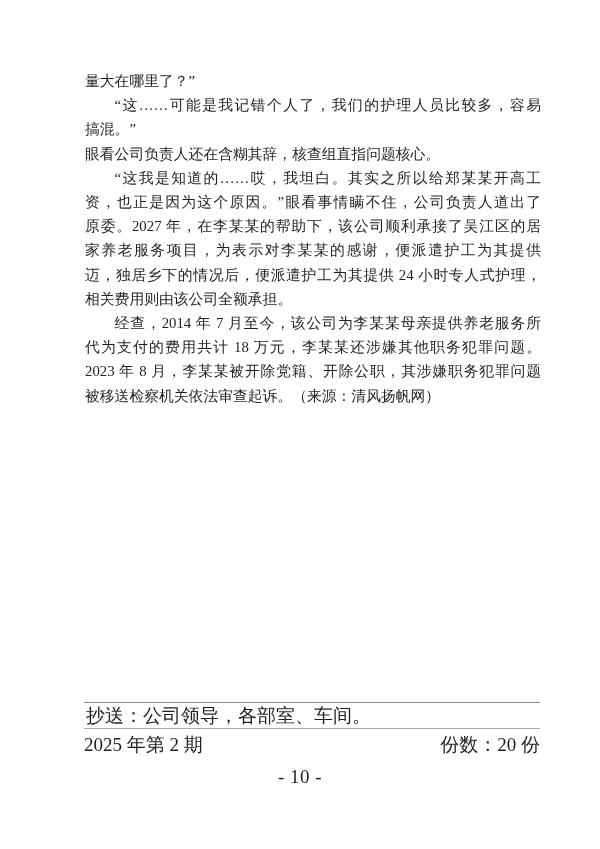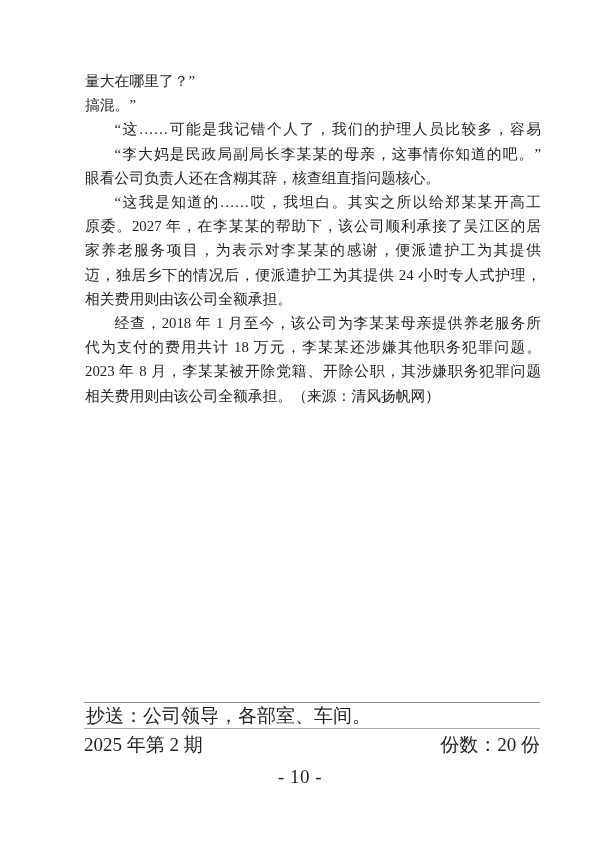--- a/index.html
+++ b/index.html
@@ -72,33 +72,33 @@
     letter-spacing: 0.5px;
   }
 </style>
 </head>
 <body>
 
 <div class="page">
 
   <div class="body-text">
       <div class="line">量大在哪里了？”</div>
+      <div class="line indent fill">“这……可能是我记错个人了，我们的护理人员比较多，容易</div>
       <div class="line">搞混。”</div>
-      <div class="line indent fill">“这……可能是我记错个人了，我们的护理人员比较多，容易</div>
-      <div class="line indent fill">“李大妈是民政局副局长李某某的母亲，这事情你知道的吧。”</div>
       <div class="line">眼看公司负责人还在含糊其辞，核查组直指问题核心。</div>
       <div class="line indent fill">“这我是知道的……哎，我坦白。其实之所以给郑某某开高工</div>
+      <div class="line fill">资，也正是因为这个原因。”眼看事情瞒不住，公司负责人道出了</div>
       <div class="line fill">原委。2027 年，在李某某的帮助下，该公司顺利承接了吴江区的居</div>
       <div class="line fill">家养老服务项目，为表示对李某某的感谢，便派遣护工为其提供</div>
       <div class="line fill">迈，独居乡下的情况后，便派遣护工为其提供 24 小时专人式护理，</div>
       <div class="line">相关费用则由该公司全额承担。</div>
-      <div class="line indent fill">经查，2018 年 1 月至今，该公司为李某某母亲提供养老服务所</div>
+      <div class="line indent fill">经查，2014 年 7 月至今，该公司为李某某母亲提供养老服务所</div>
       <div class="line fill">代为支付的费用共计 18 万元，李某某还涉嫌其他职务犯罪问题。</div>
       <div class="line fill">2023 年 8 月，李某某被开除党籍、开除公职，其涉嫌职务犯罪问题</div>
-      <div class="line">相关费用则由该公司全额承担。（来源：清风扬帆网）</div>
+      <div class="line">被移送检察机关依法审查起诉。（来源：清风扬帆网）</div>
     </div>
 
   <div class="footer">
     <div class="rule"></div>
     <div class="cc-row">抄送：公司领导，各部室、车间。</div>
     <div class="rule light"></div>
     <div class="issue-row">
       <span>2025 年第 2 期</span>
       <span>份数：20 份</span>
     </div>

